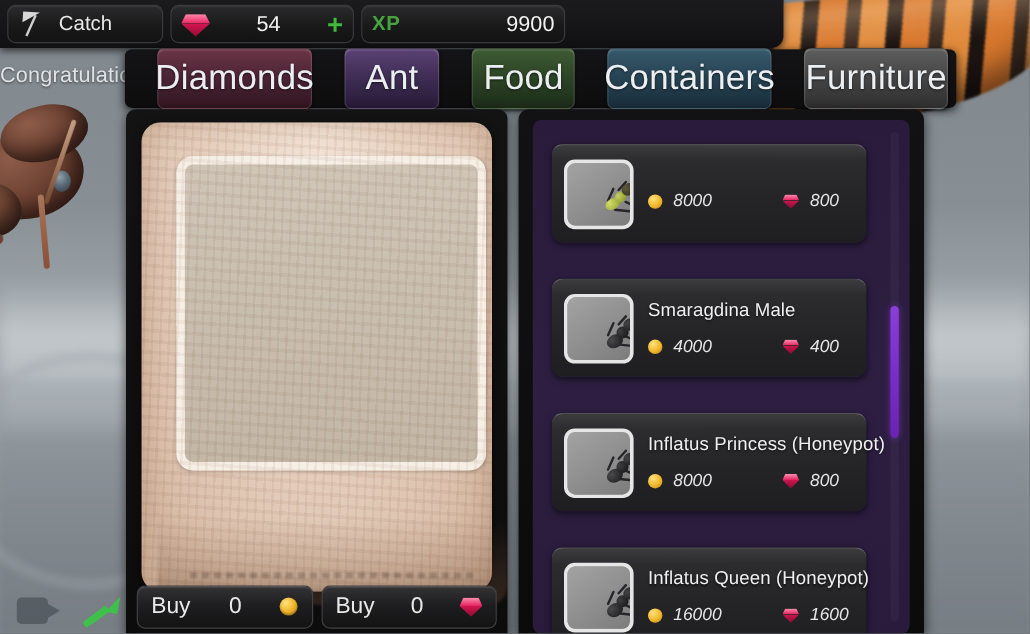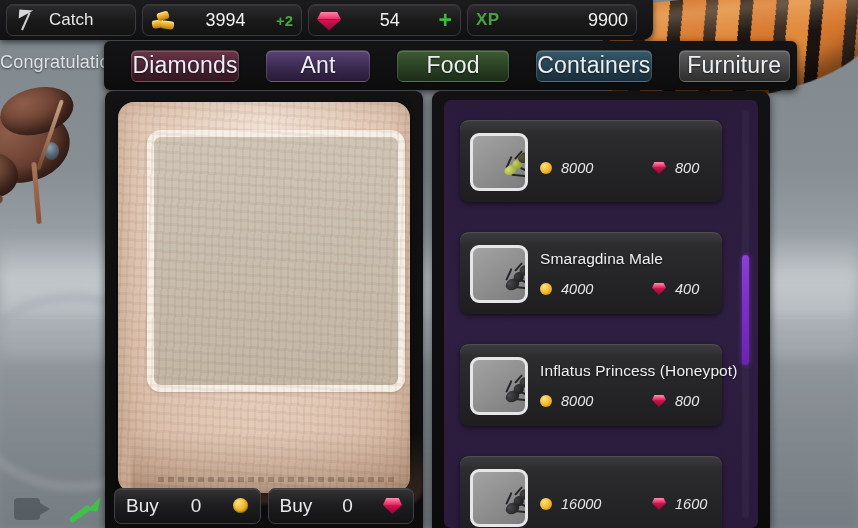--- a/index.html
+++ b/index.html
@@ -190,24 +190,24 @@
   .tabbar {
     position: absolute; left: 104px; top: 41px;
     width: 693px; height: 49px;
     background: linear-gradient(180deg, #141416 0%, #0d0d0e 100%);
     border-radius: 6px;
     display: flex; align-items: center; gap: 7px;
     padding: 5px 7px;
     box-shadow: 0 2px 7px rgba(0,0,0,0.65);
   }
   .tab {
-    height: 32px;
+    height: 51px;
     border-radius: 6px;
     display: flex; align-items: center; justify-content: center;
-    color: #eceff1; font-size: 23px; letter-spacing: 0.2px;
+    color: #eceff1; font-size: 29px; letter-spacing: 0.2px;
     border: 1px solid rgba(255,255,255,0.14);
     box-shadow: inset 0 1px 0 rgba(255,255,255,0.16), 0 1px 2px rgba(0,0,0,0.5);
     text-shadow: 0 1px 2px rgba(0,0,0,0.6);
     cursor: pointer;
     margin-left: 20px;
   }
   .tab.t0 { width: 129px; background: linear-gradient(180deg, #6b3546 0%, #472233 55%, #33161f 100%); }
   .tab.t1 { width: 124px; background: linear-gradient(180deg, #5a4275 0%, #3b2a50 55%, #281a37 100%); }
   .tab.t2 { width: 134px; background: linear-gradient(180deg, #3d5b34 0%, #2a4124 55%, #1c2c18 100%); }
   .tab.t3 { width: 137px; background: linear-gradient(180deg, #36596b 0%, #254050 55%, #192d39 100%); }
@@ -410,29 +410,20 @@
   <div class="topbar">
 
     <div class="pill catch">
       <span class="flag-icon">
         <span class="cloth"></span>
           <span class="pole"></span>
       </span>
       <span class="pill-text">Catch</span>
     </div>
 
-    <div class="pill gold">
-      <span class="gold-icon">
-        <i class="b1"></i>
-          <i class="b2"></i>
-          <i class="b3"></i>
-      </span>
-      <span class="val">3994</span>
-      <span class="delta">+2</span>
-    </div>
 
     <div class="pill gem">
       <span class="gem-icon">
         <span class="top"></span>
           <span class="bot"></span>
       </span>
       <span class="val">54</span>
       <span class="plus-green">+</span>
     </div>
 
@@ -572,20 +563,21 @@
             <div class="lg lg1"></div>
               <div class="lg lg2"></div>
               <div class="lg lg3"></div>
               <div class="lg lg4"></div>
             <div class="seg s1"></div>
               <div class="seg s2"></div>
               <div class="seg s3"></div>
           </div>
         </div>
         <div class="item-text">
+          <div class="item-name">Inflatus Queen (Honeypot)</div>
           <div class="item-costs">
             <span class="cost gold-cost">
               <span class="cdot"></span>
               <span class="amount">16000</span>
             </span>
             <span class="cost">
               <span class="cgem">
                   <span class="t"></span>
                   <span class="b"></span>
                 </span>

